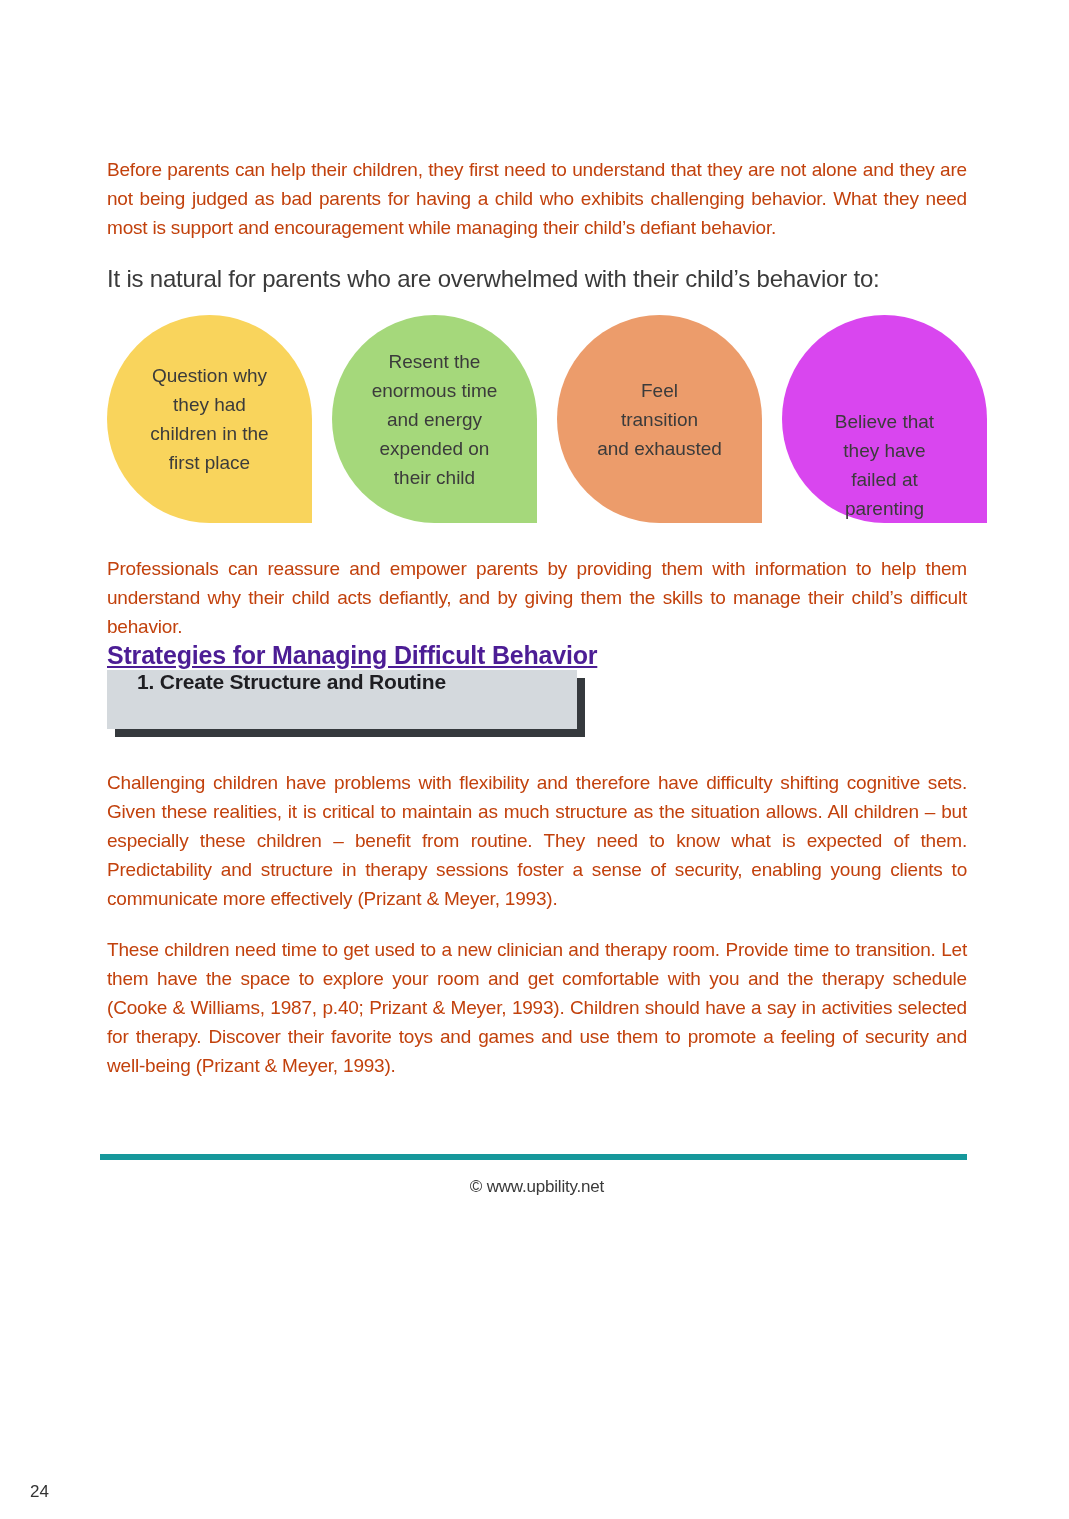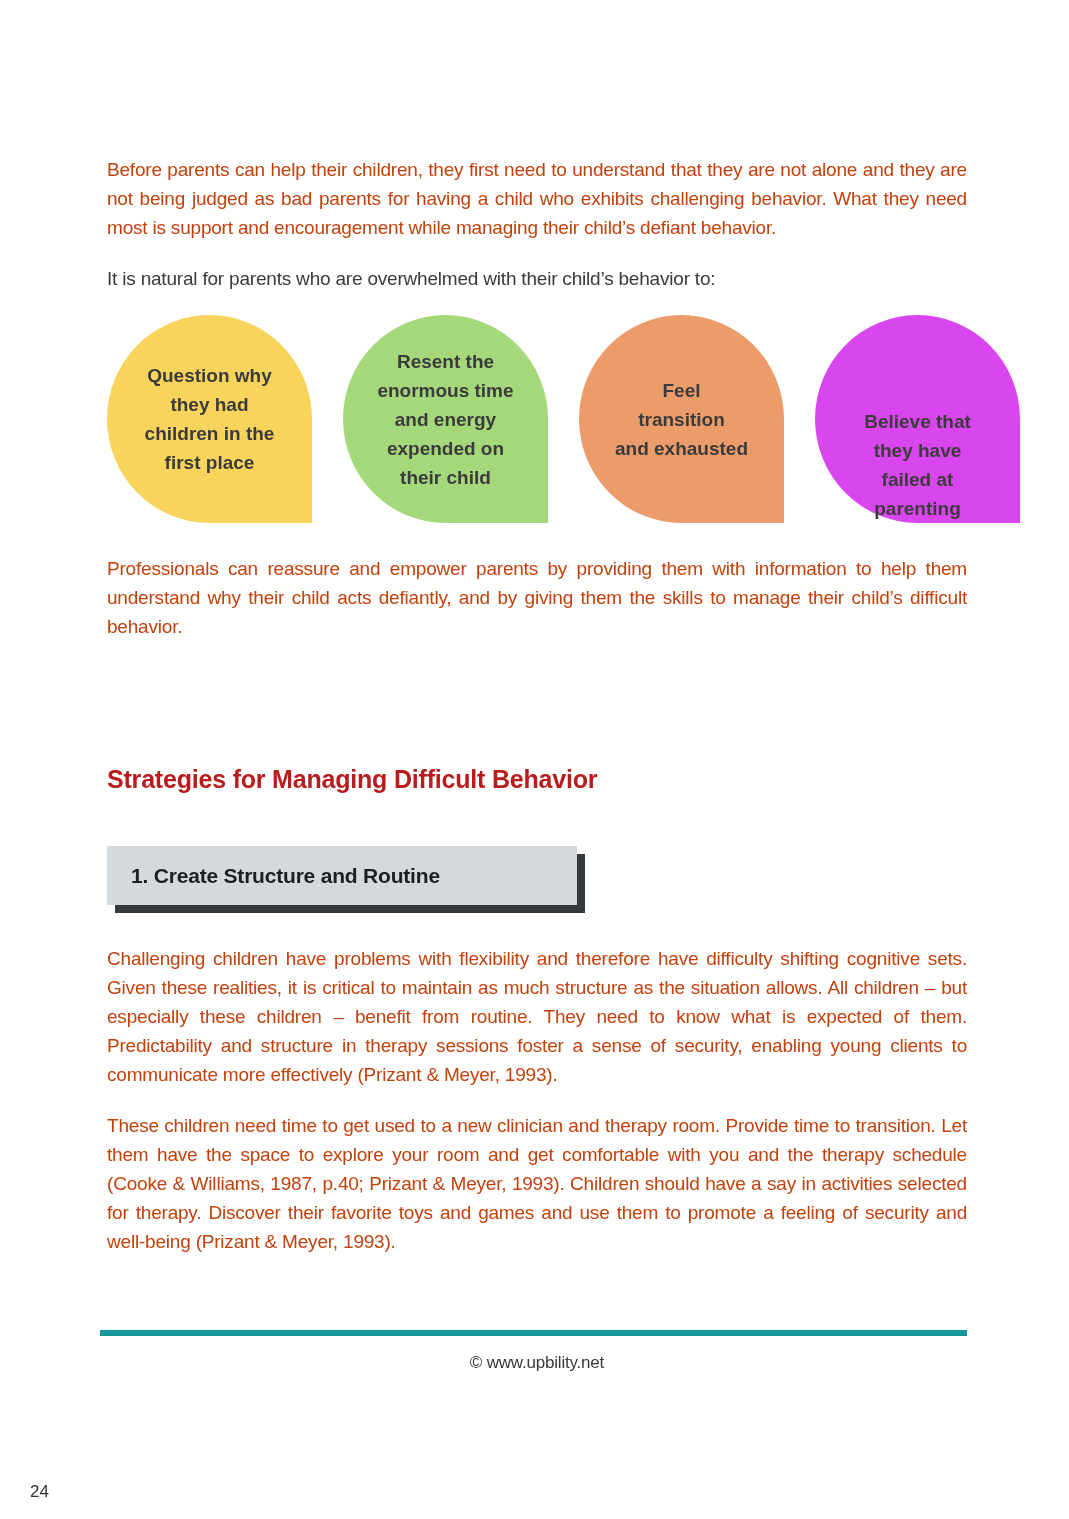--- a/index.html
+++ b/index.html
@@ -22,31 +22,30 @@
   }
   .body-par {
     font-size: 19px;
     line-height: 29px;
     color: #c2410c;
     text-align: justify;
     letter-spacing: -0.2px;
     margin-bottom: 22px;
   }
   .lead-in {
-    font-size: 19px;
+    font-size: 24px;
     line-height: 29px;
     color: #3a3a3a;
     letter-spacing: -0.2px;
     margin-bottom: 22px;
   }
   .bubble-row {
     margin-top: 9px;
     display: flex;
-    gap: 31px;
-    font-weight: bold;
+    gap: 20px;
   }
   .bubble {
     width: 205px;
     height: 208px;
     flex: 0 0 205px;
     border-radius: 50% 50% 0 50%;
     display: flex;
     align-items: center;
     justify-content: center;
   }
@@ -55,35 +54,34 @@
     line-height: 29px;
     color: #3b3b3b;
     text-align: center;
     white-space: pre-line;
   }
   .professionals {
     margin-top: 31px;
     margin-bottom: 0;
   }
   .section-heading {
-    margin-top: 124px;
     font-size: 25px;
     font-weight: bold;
-    color: #b91c1c;
+    color: #4c1d95;
     letter-spacing: -0.2px;
+    text-decoration: underline;
   }
   .subsection-box {
-    margin-top: 52px;
     width: 470px;
     height: 59px;
     background: #d4d9dd;
     box-shadow: 8px 8px 0 #35393d;
     display: flex;
-    align-items: center;
-    padding-left: 24px;
+    align-items: flex-start;
+    padding-left: 30px;
   }
   .subsection-label {
     font-size: 21px;
     font-weight: bold;
     color: #1e1e22;
     letter-spacing: -0.2px;
   }
   .strategy-1 { margin-top: 39px; }
   .strategy-2 { margin-top: 0; }
   .footer-rule {

